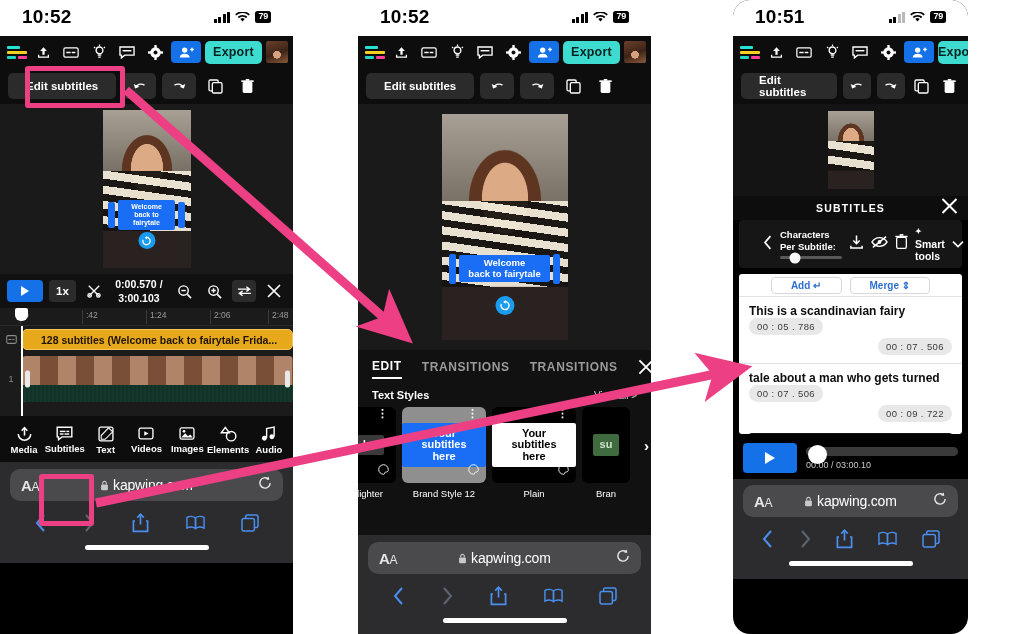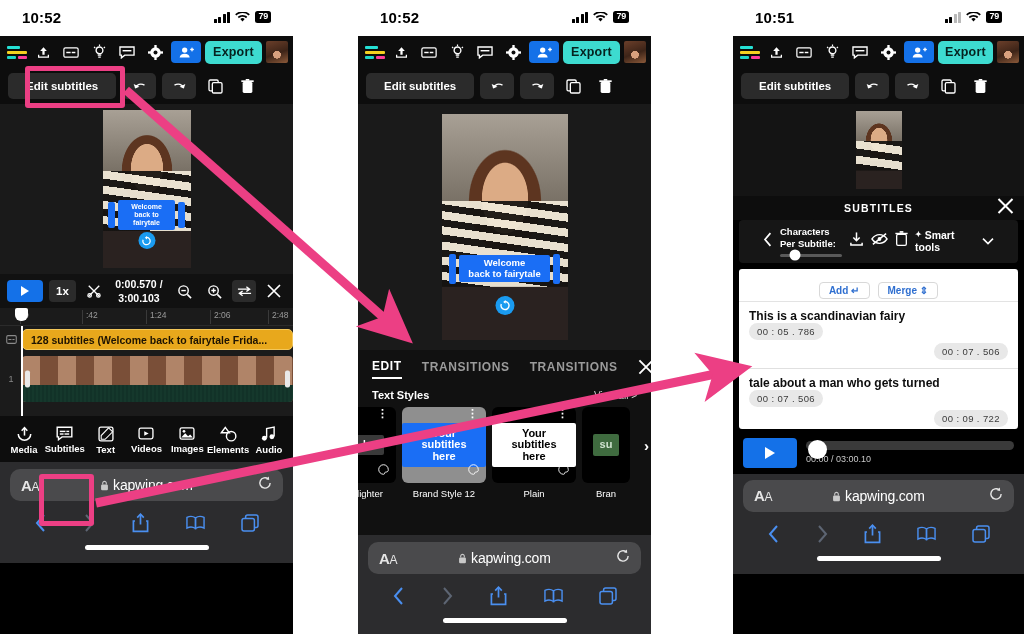--- a/index.html
+++ b/index.html
@@ -5,26 +5,26 @@
   * { box-sizing: border-box; margin:0; padding:0; }
   html,body { width:1024px; height:634px; overflow:hidden; background:#ffffff;
               font-family:"Liberation Sans", sans-serif; }
 
   .stage { position:relative; width:1024px; height:634px; background:#ffffff; }
 
   
   .phone { position:absolute; top:0; height:634px; background:#000; overflow:hidden; }
   #phone1 { left:0;   width:293px; }
   #phone2 { left:358px; width:293px; }
-  #phone3 { left:733px; width:291px; }
+  #phone3 { left:733px; width:235px;border-radius:17px; }
 
   
   .statusbar { height:36px; background:#fff; display:flex; align-items:center;
                justify-content:space-between; padding:0 22px 2px 22px; }
-  .sb-time { font-size:15px; font-weight:700; color:#000; letter-spacing:.2px; }
+  .sb-time { font-size:19px; font-weight:700; color:#000; letter-spacing:.2px; }
   .sb-right { display:flex; align-items:center; gap:5px; }
   .sig { display:flex; align-items:flex-end; gap:1.5px; height:11px; }
   .sig i { width:3px; background:#000; border-radius:.5px; display:block; }
   .sig i:nth-child(1){height:4px} .sig i:nth-child(2){height:6px}
   .sig i:nth-child(3){height:8.5px} .sig i:nth-child(4){height:11px}
   .sig.weak i:nth-child(3){background:#b9b9b9} .sig.weak i:nth-child(4){background:#b9b9b9}
   .batt { background:#000; color:#fff; font-size:9px; font-weight:700; border-radius:2.5px;
           padding:1px 3px 1.5px 3px; line-height:1; letter-spacing:-.2px; }
 
   
@@ -98,21 +98,21 @@
   .ruler .tick { position:absolute; top:2px; font-size:8.5px; color:#9a9a9a;
                  border-left:1px solid #3a3a3a; padding-left:3px; height:14px;}
   .playhead { position:absolute; top:0; width:13px; height:13px; background:#fff;
               border-radius:2px 2px 6px 6px; z-index:4; }
   .playline { position:absolute; top:0; width:2px; background:#fff; z-index:3; }
   .tracks { background:#1b1b1b; position:relative; }
   .trackrow { display:flex; align-items:center; gap:4px; padding:3px 0 3px 4px; }
   .trk-ico { width:14px; height:14px; flex:0 0 auto; display:flex; align-items:center;
              justify-content:center; color:#8a8a8a; font-size:9px; }
   .subclip { flex:1 1 auto; background:#e8a81c; border:1.5px solid #f3c75a; border-radius:5px;
-             height:21px; color:#1d1302; font-size:10.5px; font-weight:700; padding:0 8px;
+             height:21px; color:#1d1302; font-size:10.5px; font-weight:700; padding:0 18px;
              display:flex; align-items:center; white-space:nowrap; overflow:hidden; }
   .vclip { flex:1 1 auto; height:46px; border-radius:4px; overflow:hidden; position:relative;
            background:repeating-linear-gradient(90deg,#b08468 0 18px,#7a4f38 18px 36px); }
   .vclip .wave { position:absolute; left:0;right:0;bottom:0;height:17px; background:#123228;
      -webkit-mask:repeating-linear-gradient(90deg,#000 0 2px,transparent 2px 4px);
      mask:repeating-linear-gradient(90deg,#000 0 2px,transparent 2px 4px); }
   .vclip .wavebase { position:absolute; left:0;right:0;bottom:0;height:17px; background:#15382c; }
   .vclip .handle { position:absolute; top:50%; transform:translateY(-50%); width:5px;height:17px;
                    background:#e9e9e9; border-radius:2px; }
 
@@ -164,33 +164,33 @@
   .stylelabel { text-align:center; color:#fff; font-size:9.5px; margin-top:5px; font-weight:500;}
   .arrowL,.arrowR { position:absolute; top:34px; color:#fff; font-size:15px; font-weight:700; }
   .arrowL { left:2px; } .arrowR { right:2px; }
 
   
   .subhdr { background:#0d0d0d; display:flex; align-items:center; justify-content:center;
             padding:6px 10px; position:relative; }
   .subhdr .ttl { color:#fff; font-size:10.5px; font-weight:700; letter-spacing:1.2px; }
   .subhdr .x { position:absolute; right:10px; top:50%; transform:translateY(-50%); }
   .subctrl { background:#161616; display:flex; align-items:center; gap:7px;
-             padding:6px 24px; margin:0 6px; border-radius:4px;justify-content:flex-end; }
+             padding:6px 24px; margin:0 6px; border-radius:4px; }
   .cps { color:#fff; font-size:9.5px; font-weight:700; line-height:1.25; width:62px; }
   .cps .sl { display:block; width:62px; height:3px; background:#595959; border-radius:2px;
              margin-top:4px; position:relative; }
   .cps .sl i { position:absolute; left:24%; top:50%; transform:translate(-50%,-50%);
                width:11px;height:11px;border-radius:50%;background:#fff; display:block;}
   .smart { color:#fff; font-size:10.5px; font-weight:700; line-height:1.15; margin-left:auto; }
   .sublist { background:#fff; margin:6px 6px 0 6px; border-radius:3px; overflow:hidden;
              position:relative; }
   .addmerge { display:flex; justify-content:center; gap:8px; padding:3px 0 2px 0;
               border-bottom:1px solid #e3e3e3; }
   .amb { border:1px solid #d8d8d8; border-radius:4px; background:#fff; color:#2f6fd0;
-         font-size:10px; font-weight:700; padding:2px 9px;margin-top:10px; }
+         font-size:10px; font-weight:700; padding:2px 19px; }
   .cue { display:flex; padding:7px 10px 3px 10px; align-items:flex-start; min-height:36px;flex-direction:column; }
   .cue .ctext { flex:1 1 auto; color:#0d0d0d; font-size:12px; font-weight:600; }
   .stamp { background:#e8e8e8; color:#3a3a3a; font-size:9.5px; border-radius:9px;
            padding:3px 8px; letter-spacing:.4px; white-space:nowrap; }
   .stamprow { display:flex; justify-content:flex-end; padding:0 10px 8px 10px; }
   .cuesep { border-bottom:1px solid #e0e0e0; }
   .toast { background:#141414; border-radius:5px; margin:3px 8px 8px 8px;
            display:flex; align-items:center; gap:9px; padding:8px 10px; }
   .toast .tt { color:#fff; font-size:10.5px; font-weight:600; flex:1 1 auto; }
   .playrow { display:flex; align-items:center; gap:9px; padding:9px 10px 6px 10px; }

